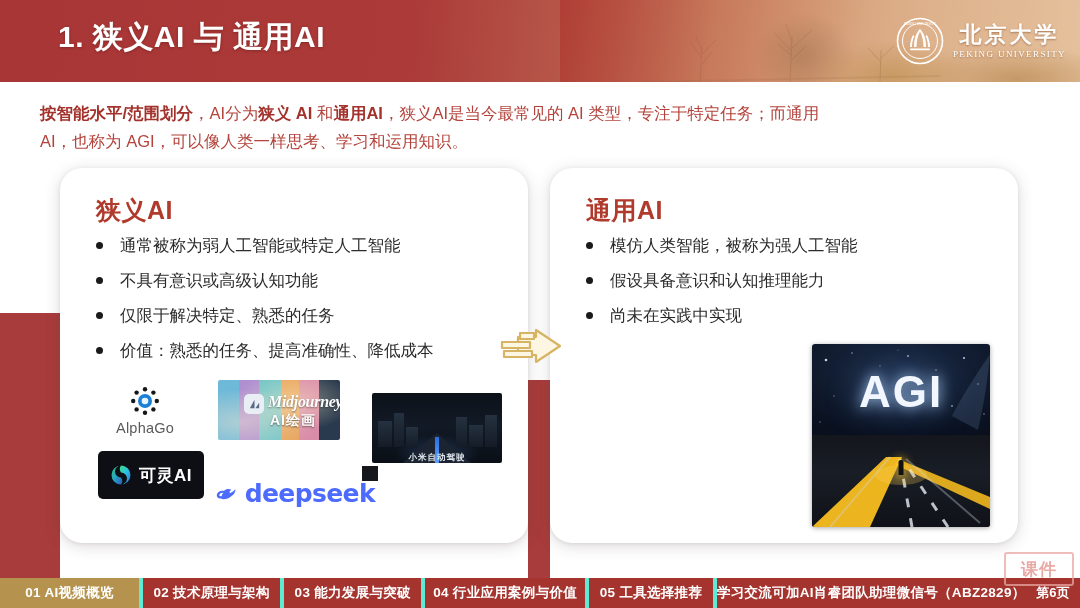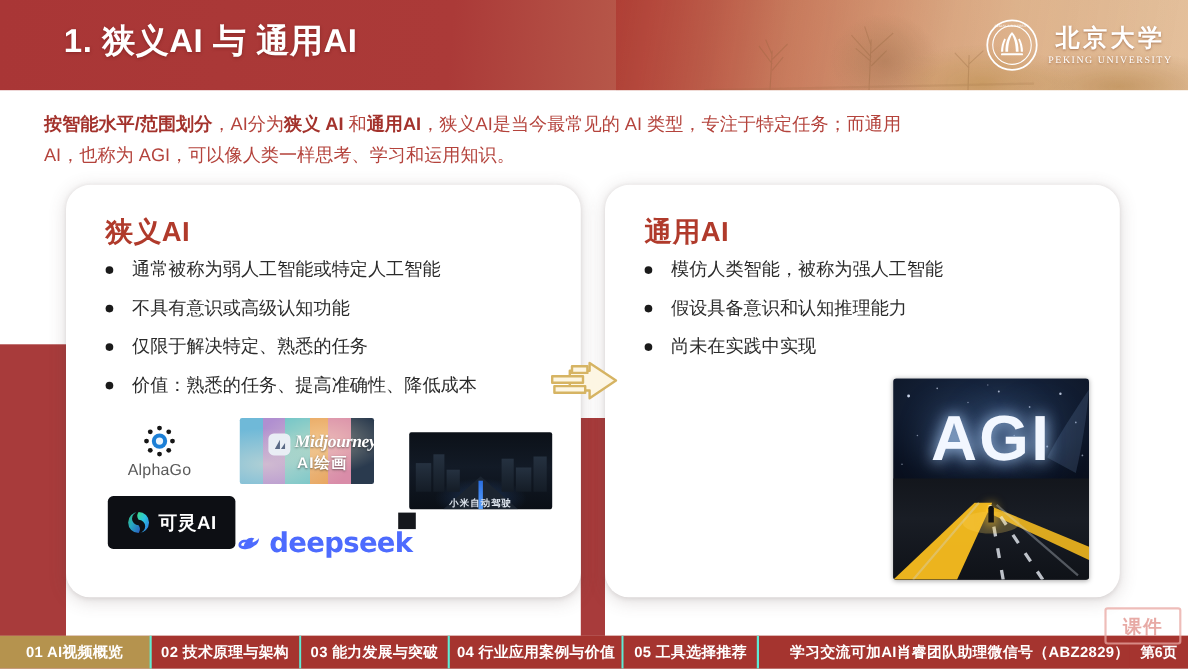--- a/index.html
+++ b/index.html
@@ -119,21 +119,21 @@
   .xm-b{position:absolute;bottom:16px;background:linear-gradient(180deg,#253140,#141c26);}
   .xm-road{position:absolute;left:50%;bottom:0;width:0;height:0;
      border-left:34px solid transparent;border-right:34px solid transparent;
      border-bottom:30px solid #1b2430;transform:translateX(-50%);}
   .xm-lane{position:absolute;left:50%;bottom:0;width:4px;height:26px;transform:translateX(-50%);
      background:linear-gradient(180deg,#2a6ee0,#5aa2ff);}
   .xm-txt{position:absolute;left:0;right:0;top:18px;text-align:center;font-size:8.5px;color:#dfe6ef;
      letter-spacing:1px;font-weight:bold;margin-top:41px;}
 
   .logo-kling{
-    position:absolute;left:98px;top:451px;width:116px;height:48px;border-radius:5px;
+    position:absolute;left:98px;top:451px;width:106px;height:48px;border-radius:5px;
     background:#0d0f14;display:flex;align-items:center;justify-content:center;gap:7px;
   }
   .kl-mark{width:22px;height:22px;}
   .kl-text{font-size:17px;font-weight:bold;color:#fff;letter-spacing:.5px;}
 
   .logo-deepseek{
     position:absolute;left:215px;top:470px;width:160px;height:38px;display:flex;align-items:flex-end;gap:8px;
   }
   .ds-whale{width:36px;height:26px;}
   .ds-text{font-size:25px;font-weight:bold;color:#4d6bfe;letter-spacing:-.6px;
@@ -142,42 +142,42 @@
 
   
   .agi-img{
     position:absolute;left:812px;top:344px;width:178px;height:183px;border-radius:3px;overflow:hidden;
     background:radial-gradient(ellipse 140% 70% at 50% 12%, #1b2b45 0%, #0a1120 55%, #05080f 100%);
     box-shadow:0 1px 5px rgba(0,0,0,.35);
   }
   .agi-stars{position:absolute;inset:0;}
   .agi-word{
     position:absolute;left:0;right:0;top:26px;text-align:center;
-    font-size:58px;font-weight:bold;color:#f2f7ff;letter-spacing:2px;line-height:1;
+    font-size:44px;font-weight:bold;color:#f2f7ff;letter-spacing:2px;line-height:1;
     text-shadow:0 0 14px rgba(180,215,255,.95),0 0 34px rgba(120,175,255,.7);
     font-family:"Liberation Sans",sans-serif;
   }
   .agi-ground{position:absolute;left:0;right:0;bottom:0;height:92px;
     background:linear-gradient(180deg,#13161c 0%,#191d25 40%,#0f1218 100%);}
   .agi-person{position:absolute;left:50%;bottom:52px;width:5px;height:15px;transform:translateX(-50%);
     background:#111;border-radius:2px 2px 0 0;
     box-shadow:0 0 9px 3px rgba(255,196,40,.55);}
 
   
   .footer{
     position:absolute;left:0;bottom:0;width:1080px;height:30px;display:flex;align-items:stretch;
     background:#a5342f;
   }
   .fcell{
     display:flex;align-items:center;justify-content:center;
     font-size:13.5px;font-weight:bold;color:#ffffff;letter-spacing:.3px;white-space:nowrap;
-    border-right:2px solid #5eead4;background:#a5342f;
+    border-right:4px solid #5eead4;background:#a5342f;
   }
   .fcell.active{background:#b5934e;}
-  .fcell.wide{flex:1;padding-left:28px;}
+  .fcell.wide{flex:1;}
   .page-badge{
     display:flex;align-items:center;justify-content:center;width:58px;
     font-size:13px;font-weight:bold;color:#ffffff;background:#a5342f;border-right:none;
   }
   .wm{
     position:absolute;right:6px;bottom:22px;width:66px;height:30px;
     border:2px solid #e9a7a2;border-radius:3px;opacity:.75;
     display:flex;align-items:center;justify-content:center;overflow:hidden;
   }
   .wm span{font-size:17px;font-weight:bold;color:#e08e88;letter-spacing:1px;}

